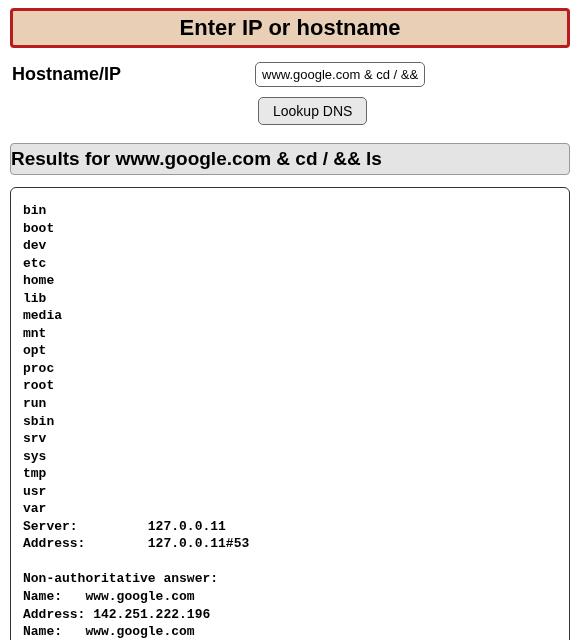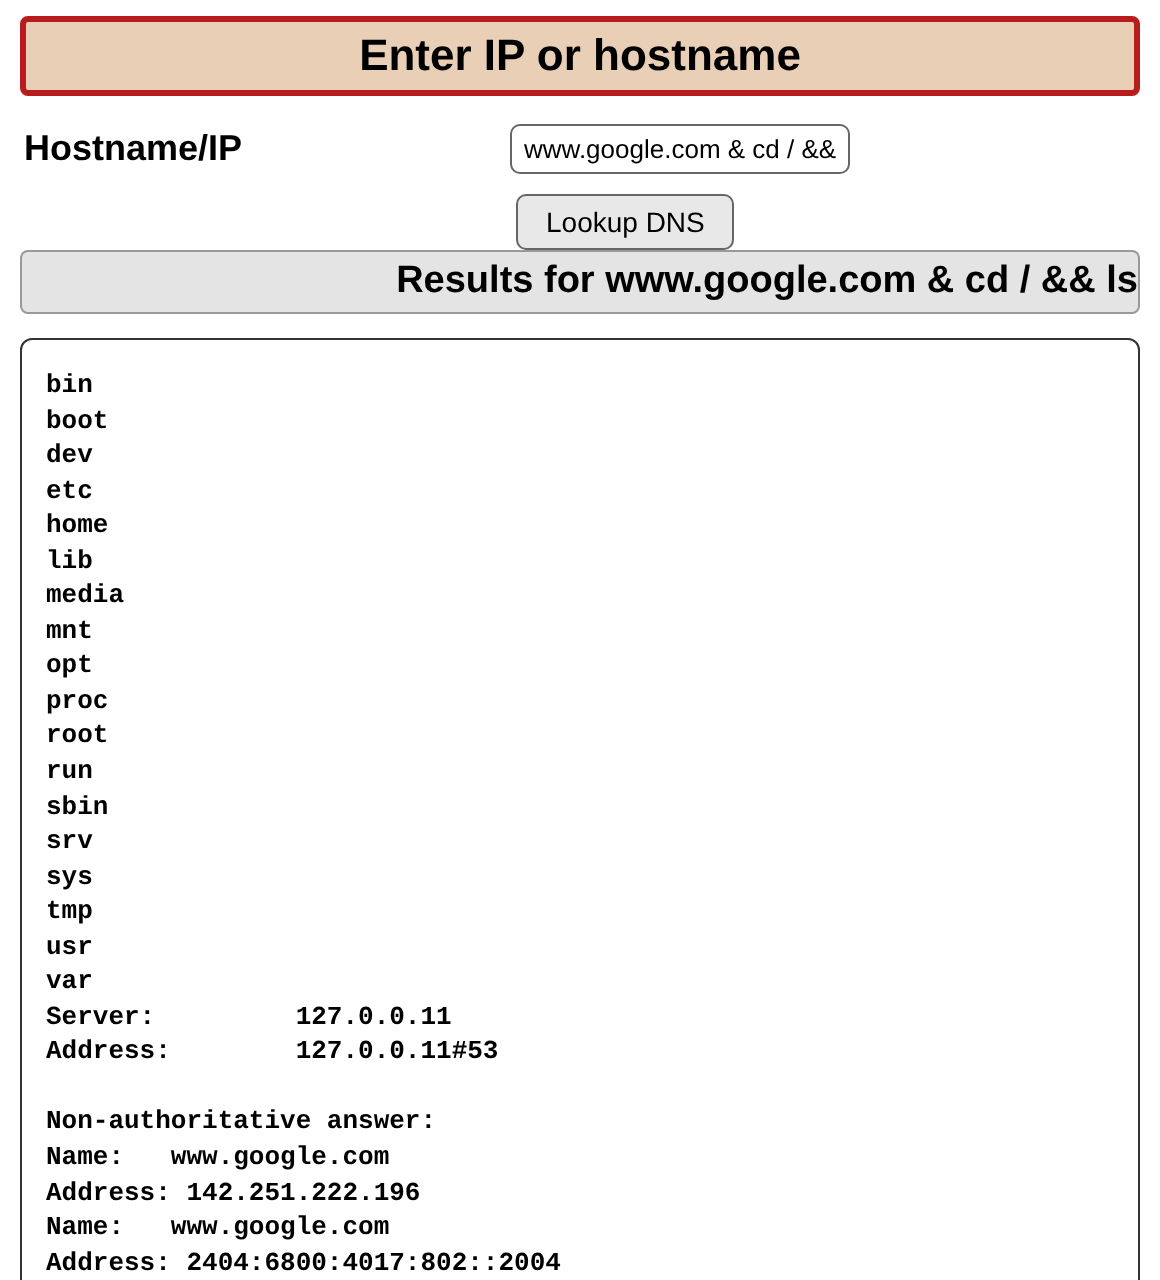--- a/index.html
+++ b/index.html
@@ -39,35 +39,36 @@
     .text-input {
       width: 170px;
       font-size: 13px;
       padding: 4px 6px;
       border: 1px solid #666;
       border-radius: 5px;
       font-family: Arial, Helvetica, sans-serif;
     }
     .btn-row {
       margin-left: 248px;
+      margin-bottom: 18px;
     }
     .lookup-btn {
       font-size: 14px;
       padding: 5px 14px;
       border: 1px solid #666;
       border-radius: 5px;
       background: #e8e8e8;
       cursor: pointer;
       font-family: Arial, Helvetica, sans-serif;
     }
     .results-header {
       background: #e4e4e4;
       border: 1px solid #999;
       border-radius: 4px;
-      text-align: right;
+      text-align: left;
       padding: 4px 0;
       margin-bottom: 12px;
     }
     .results-header h2 {
       font-size: 19px;
       font-weight: bold;
       color: #000;
     }
     .results-box {
       border: 1px solid #333;

